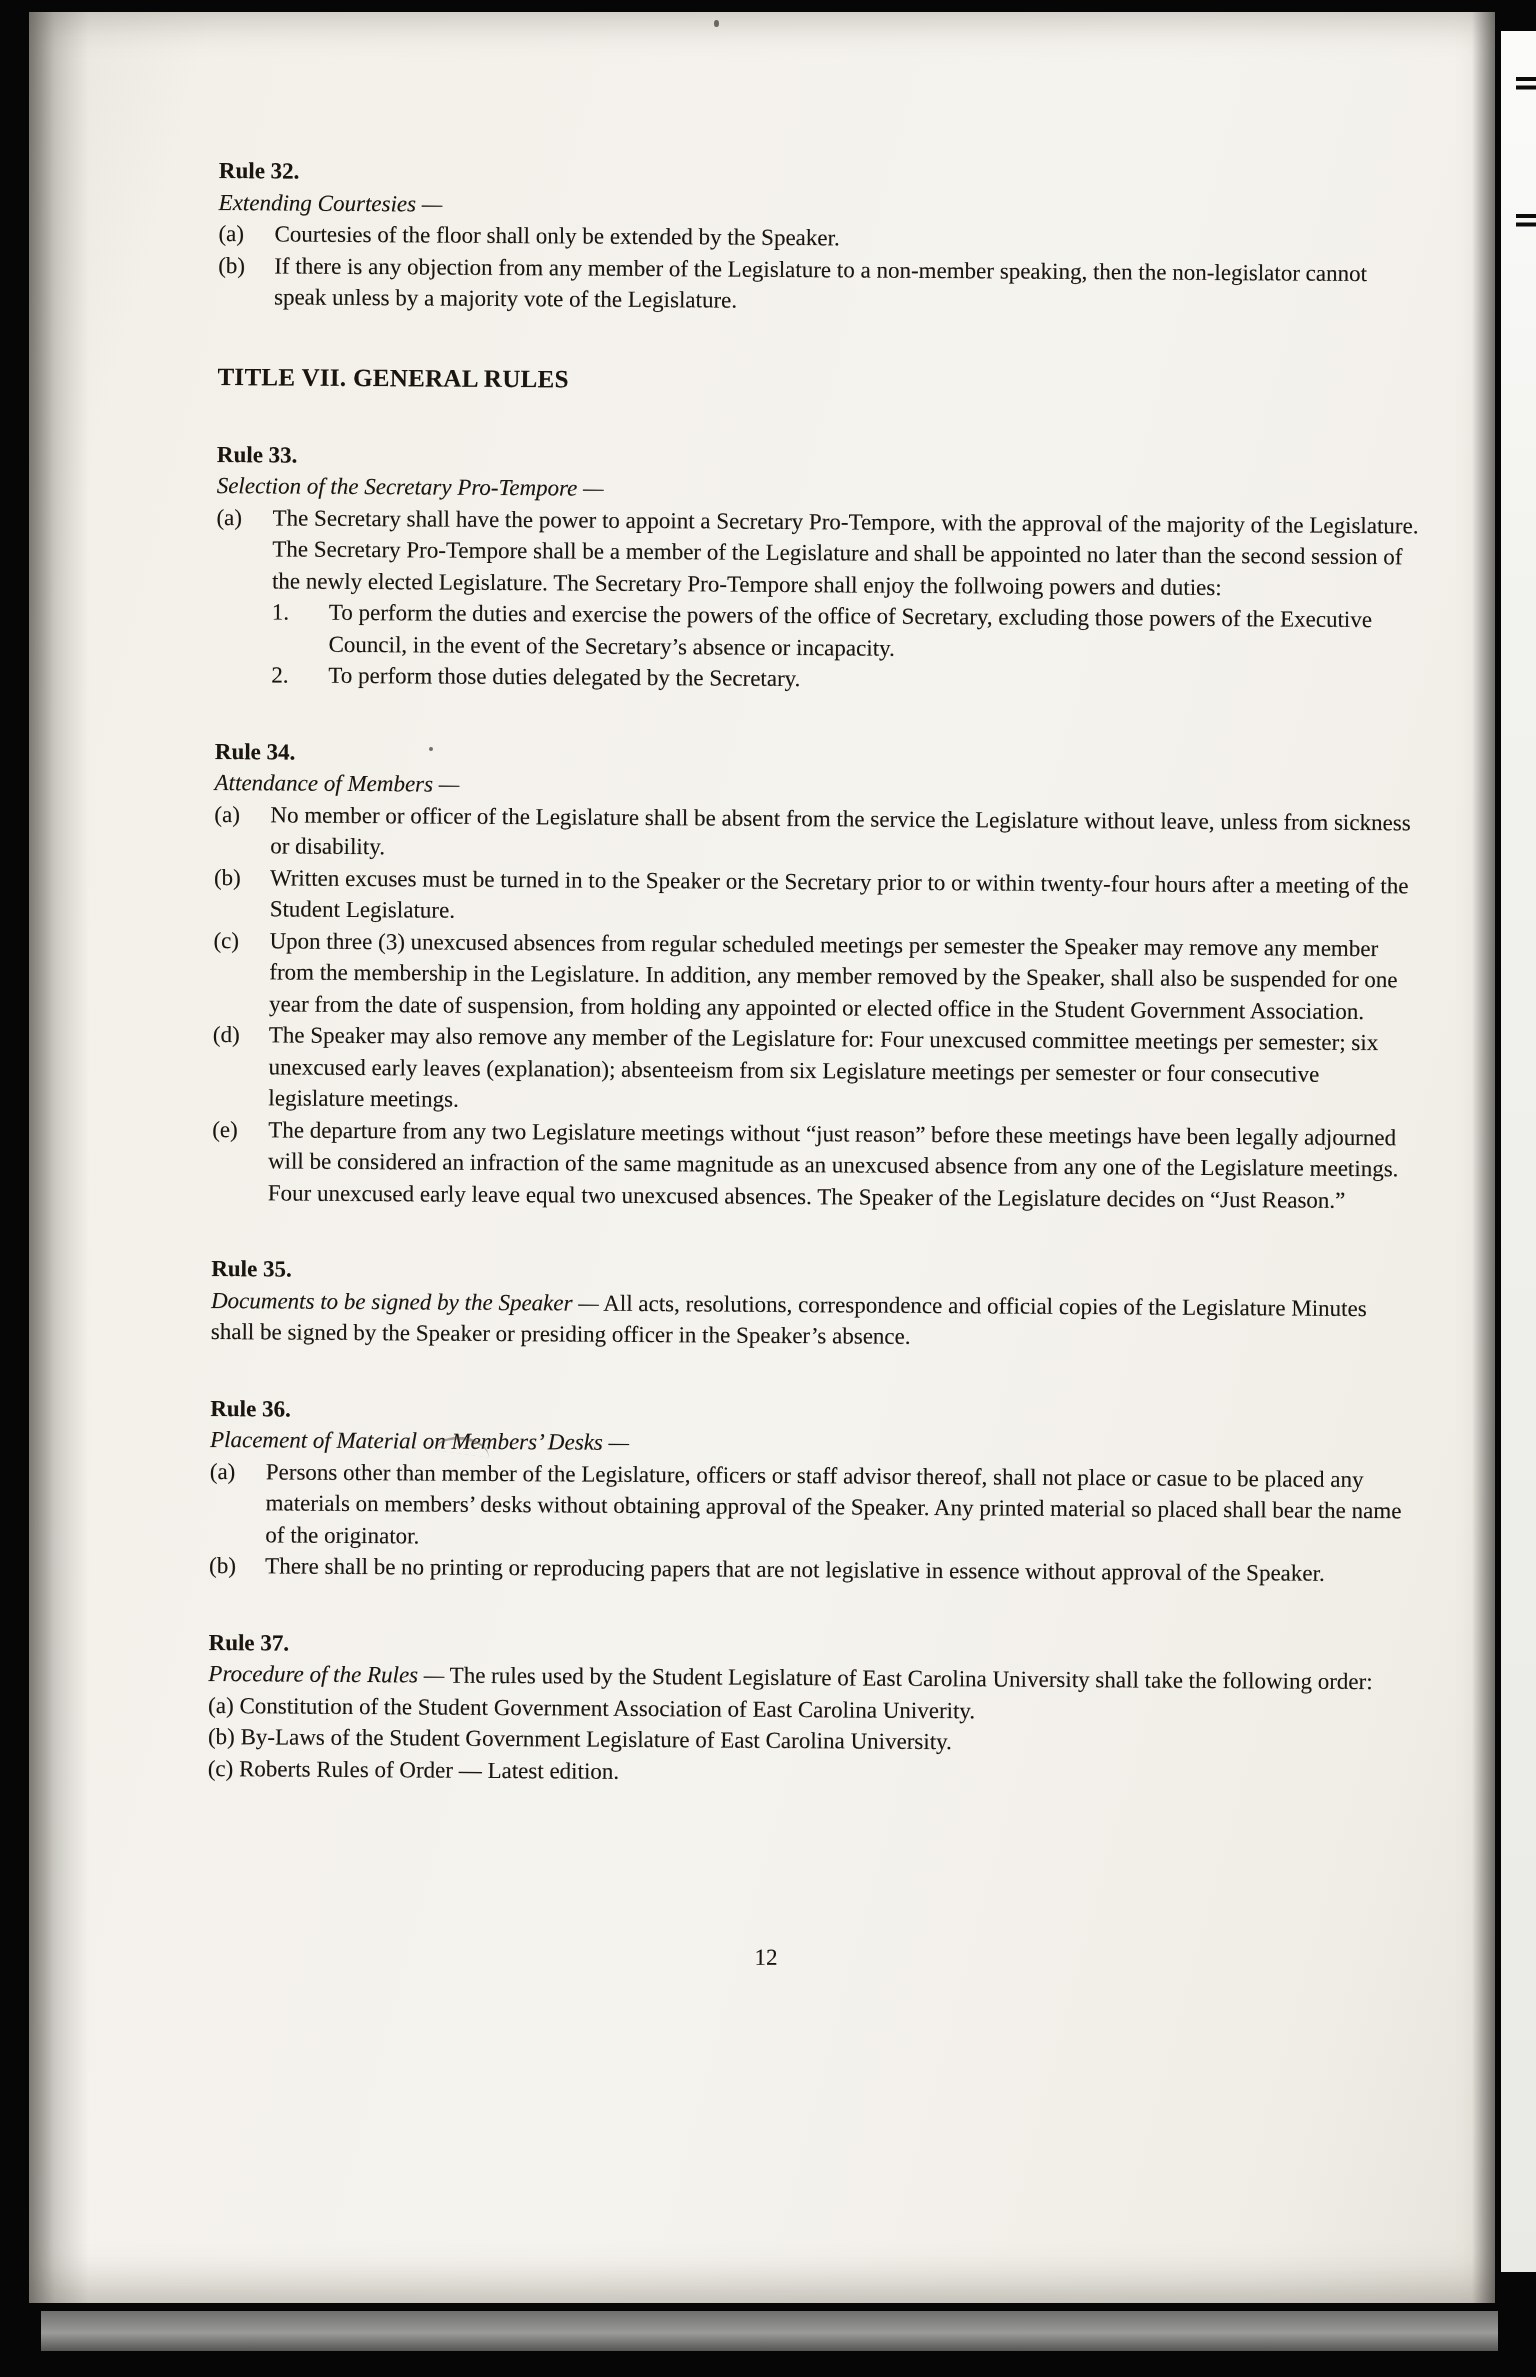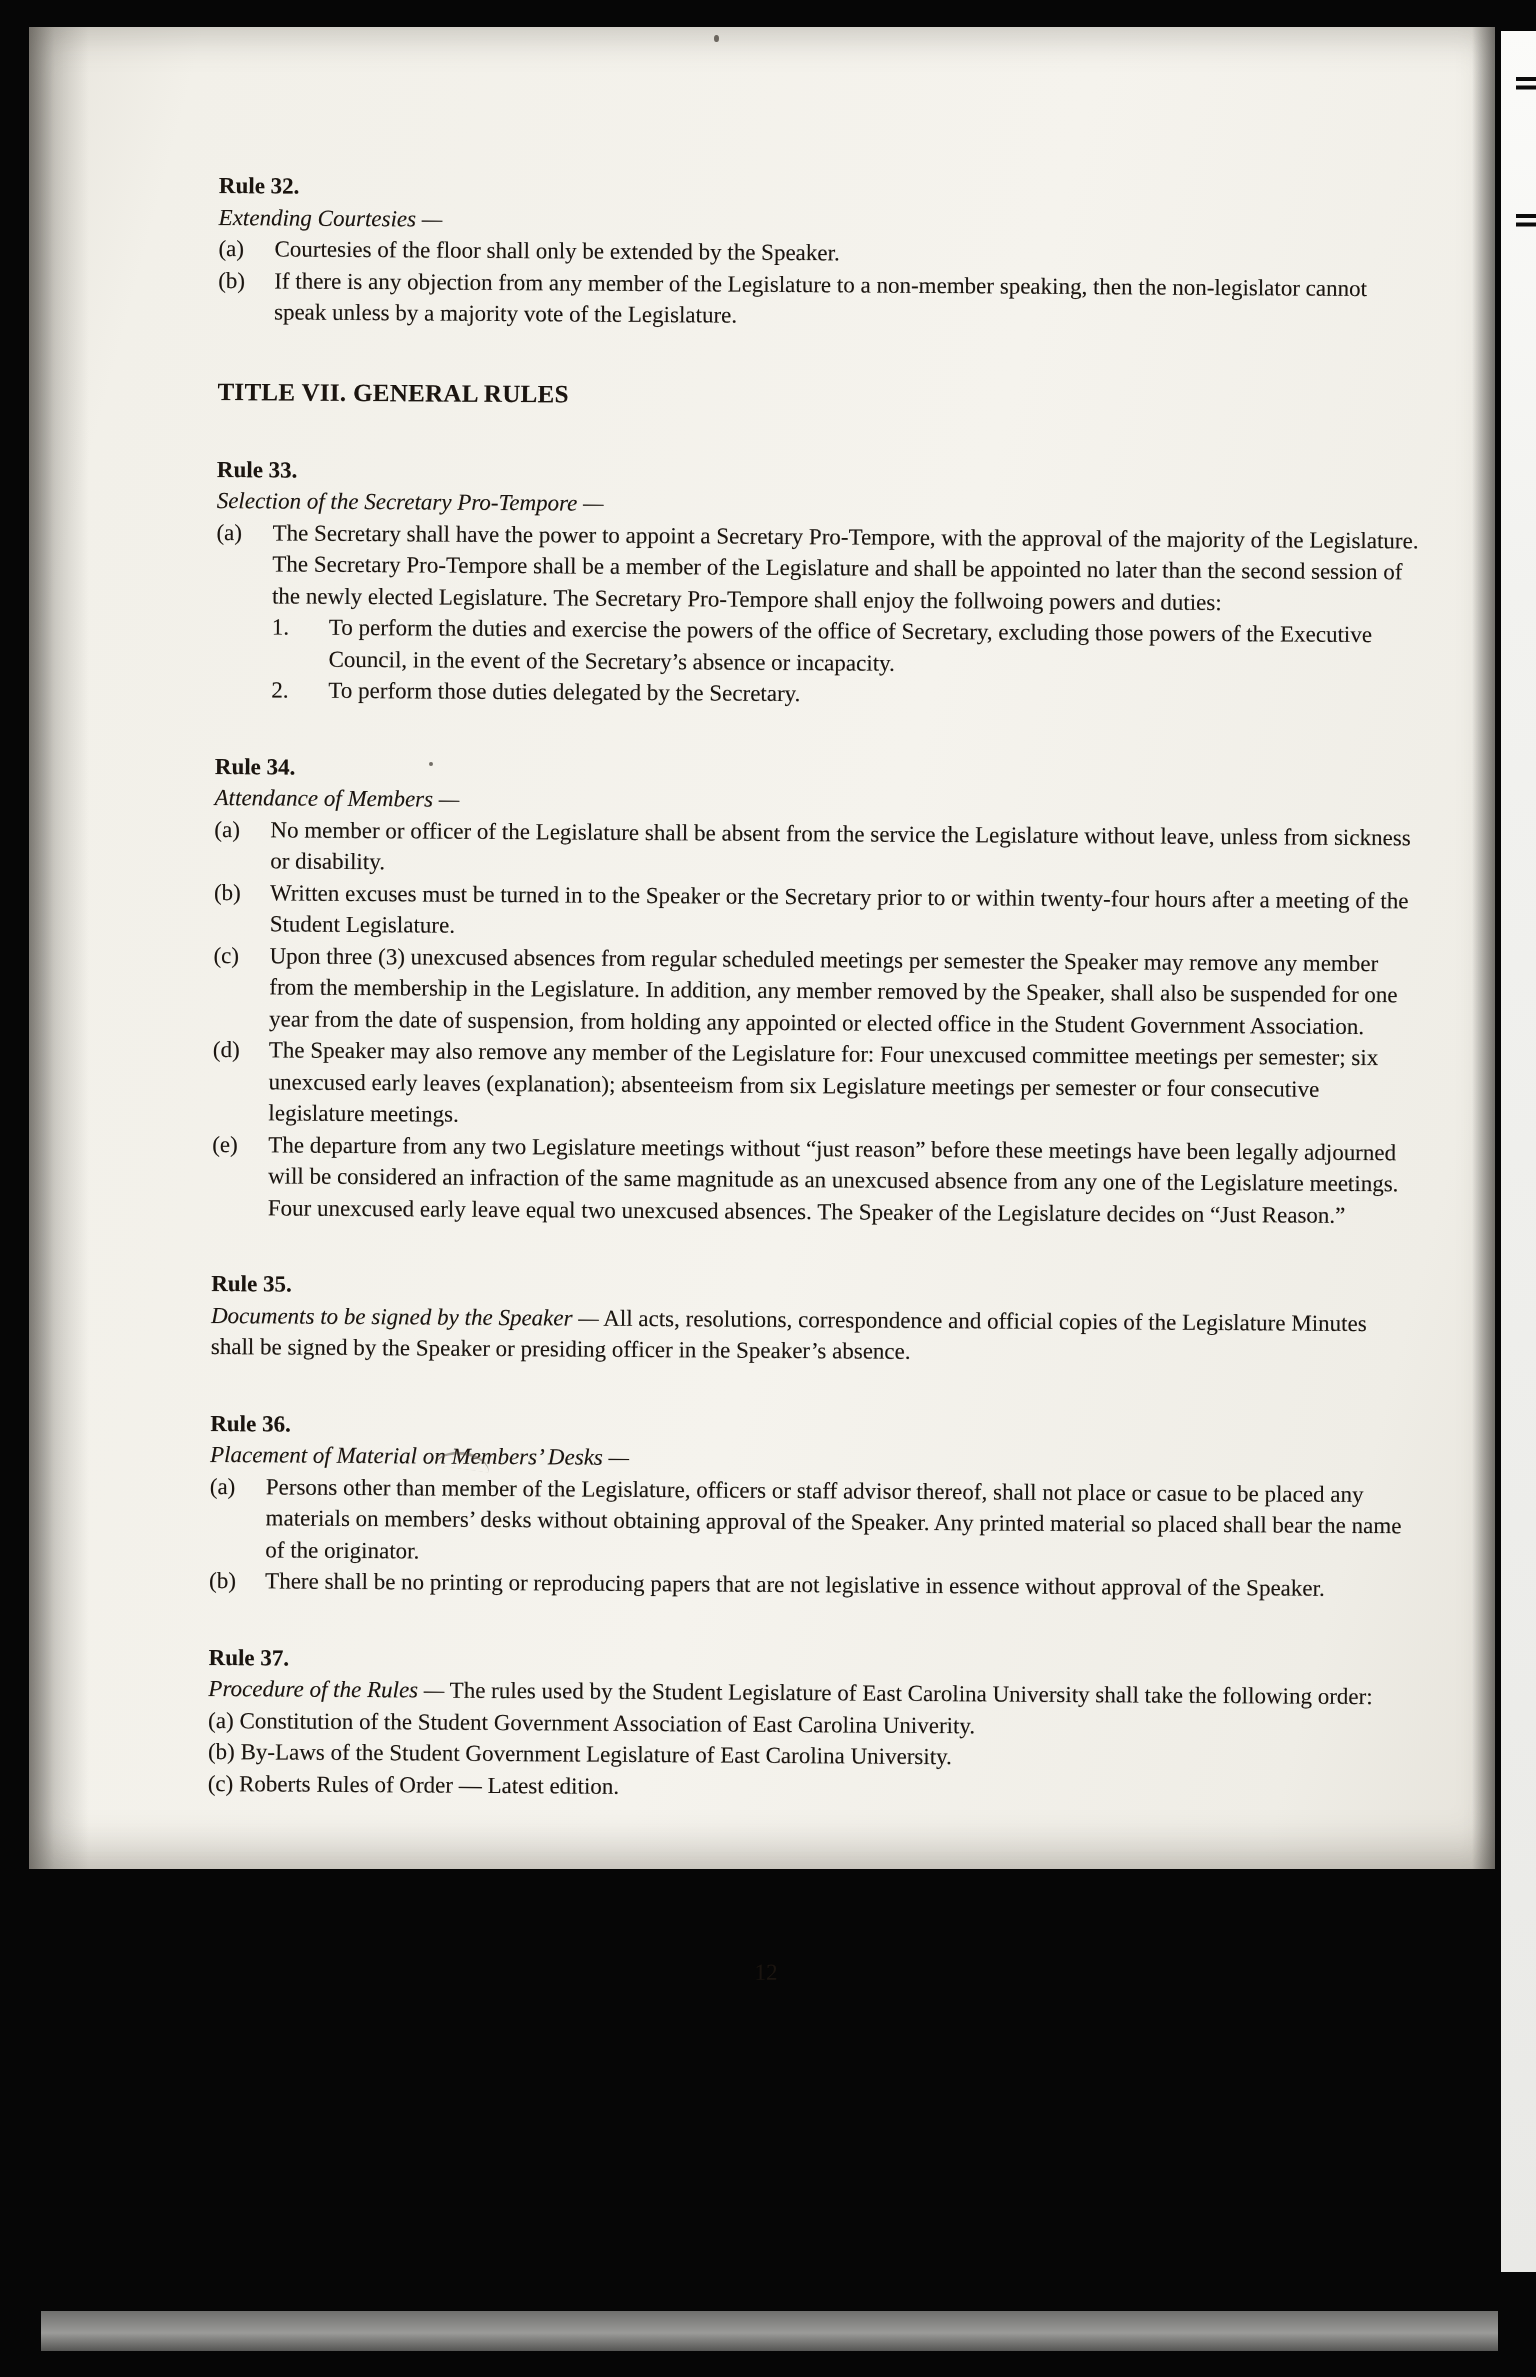--- a/index.html
+++ b/index.html
@@ -8,22 +8,22 @@
   body {
     background:#060606;
     position:relative;
     overflow:hidden;
     font-family:"Liberation Serif","DejaVu Serif",serif;
   }
 
   
   .page {
     position:absolute;
-    left:29px; top:27px;
-    width:1466px; height:1842px;
+    left:29px; top:12px;
+    width:1466px; height:2291px;
     background:linear-gradient(105deg,#e7e4dc 0%,#f2f0e9 9%,#f5f3ed 55%,#efede6 88%,#e6e3db 100%);
     box-shadow:inset 0 14px 31px rgba(95,90,80,0.22), inset 0 -20px 37px rgba(85,80,70,0.28);
   }
   .page::before { 
     content:""; position:absolute; left:0; top:0; bottom:0; width:60px;
     background:linear-gradient(to right, rgba(55,52,47,0.55), rgba(55,52,47,0.20) 42%, rgba(55,52,47,0) 100%);
   }
   .page::after { 
     content:""; position:absolute; right:0; top:0; bottom:0; width:23px;
     background:linear-gradient(to left, rgba(40,38,35,0.55), rgba(40,38,35,0) 100%);

